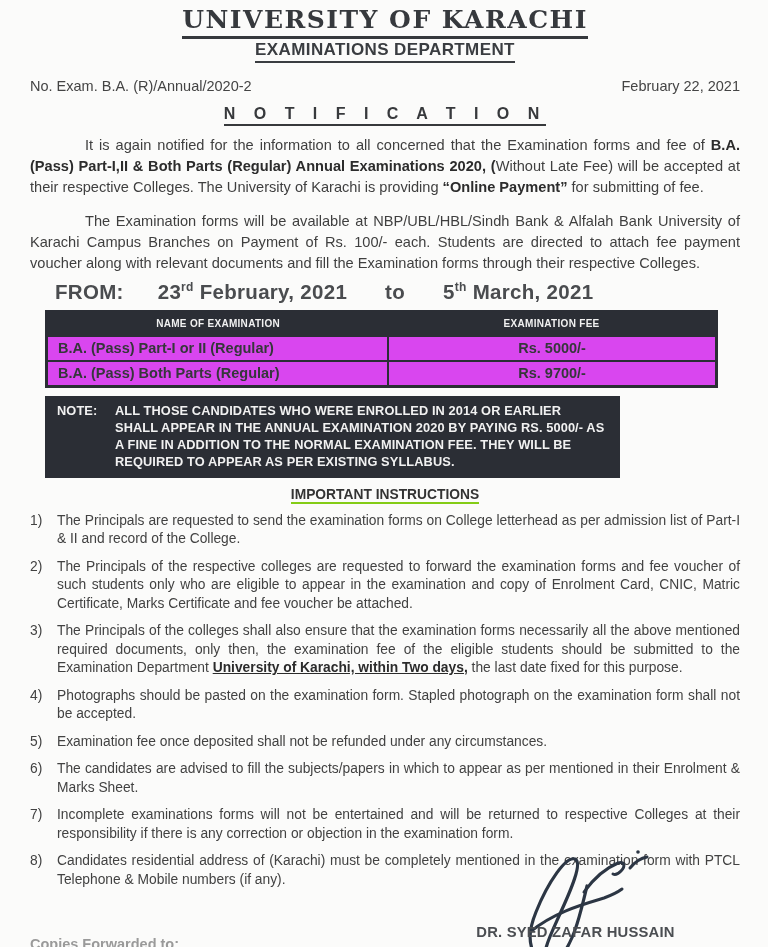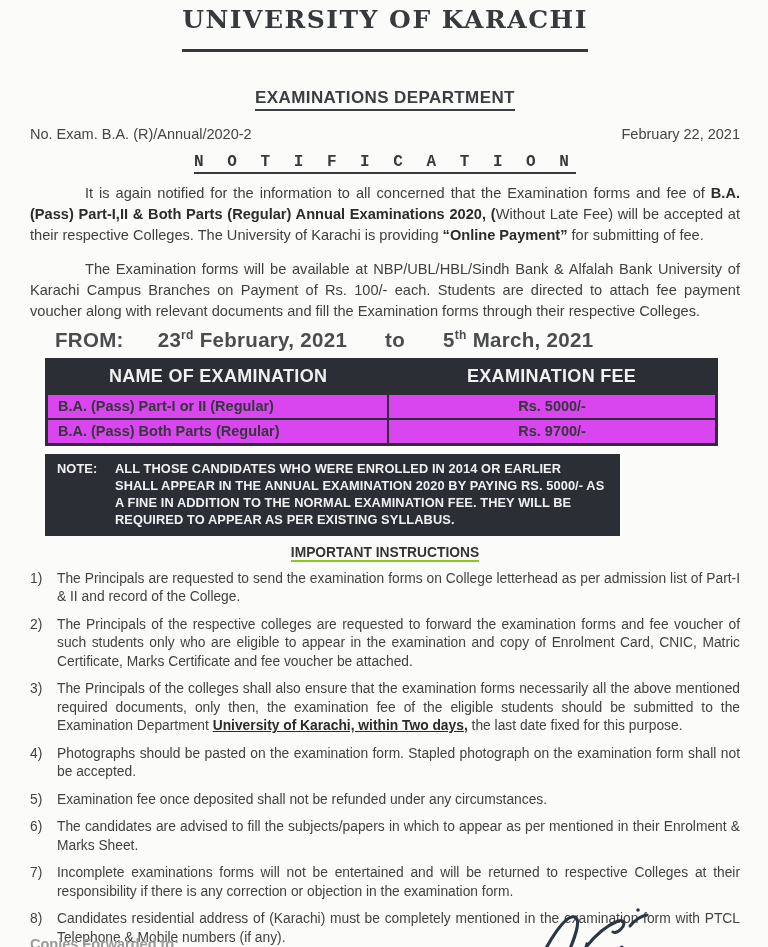--- a/index.html
+++ b/index.html
@@ -27,40 +27,39 @@
   .hdr{text-align:center;}
   .title{
     display:inline-block;
     font-family:"DejaVu Serif", serif;
     font-weight:bold;
     font-size:25px;
     letter-spacing:1.5px;
     color:#36393d;
     border-bottom:3px solid #36393d;
     line-height:1.1;
-    padding-bottom:15px;
+    padding-bottom:2px;
   }
   .subtitle{
     display:block;text-align:center;margin-top:1px;
   }
   .subtitle span{
     display:inline-block;
     font-weight:bold;font-size:17px;letter-spacing:.4px;
     color:#3a3d41;
     border-bottom:2.5px solid #3a3d41;
     padding-bottom:1px;
-    margin-top:35px;
   }
 
   .refrow{
     display:flex;justify-content:space-between;align-items:baseline;
     margin-top:15px;font-size:14.5px;color:#444;
   }
   .notif{
-    text-align:center;margin-top:11px;font-family:Liberation Mono, monospace;
+    text-align:center;margin-top:11px;
   }
   .notif span{
     display:inline-block;
     font-weight:bold;font-size:16px;letter-spacing:7px;
     color:#37393c;
     border-bottom:2.5px solid #37393c;
     padding-bottom:1px;
   }
 
   p.body-par{
@@ -88,21 +87,21 @@
   
   .feetable{
     margin:6px 0 0 15px;
     width:673px;
     border-collapse:collapse;
     border:3px solid var(--dark-band);
   }
   .feetable th{
     background:var(--dark-band);
     color:var(--band-text);
-    font-size:18px;font-weight:bold;letter-spacing:.3px;
+    font-size:10px;font-weight:bold;letter-spacing:.3px;
     padding:5px 4px 6px;
     text-align:center;
     margin-left:11px;
   }
   .feetable td{
     border:2.5px solid var(--dark-band);
     background:#d946ef;
     font-weight:bold;font-size:14.5px;color:#35373a;
     padding:3px 8px 4px;
     height:24px;

